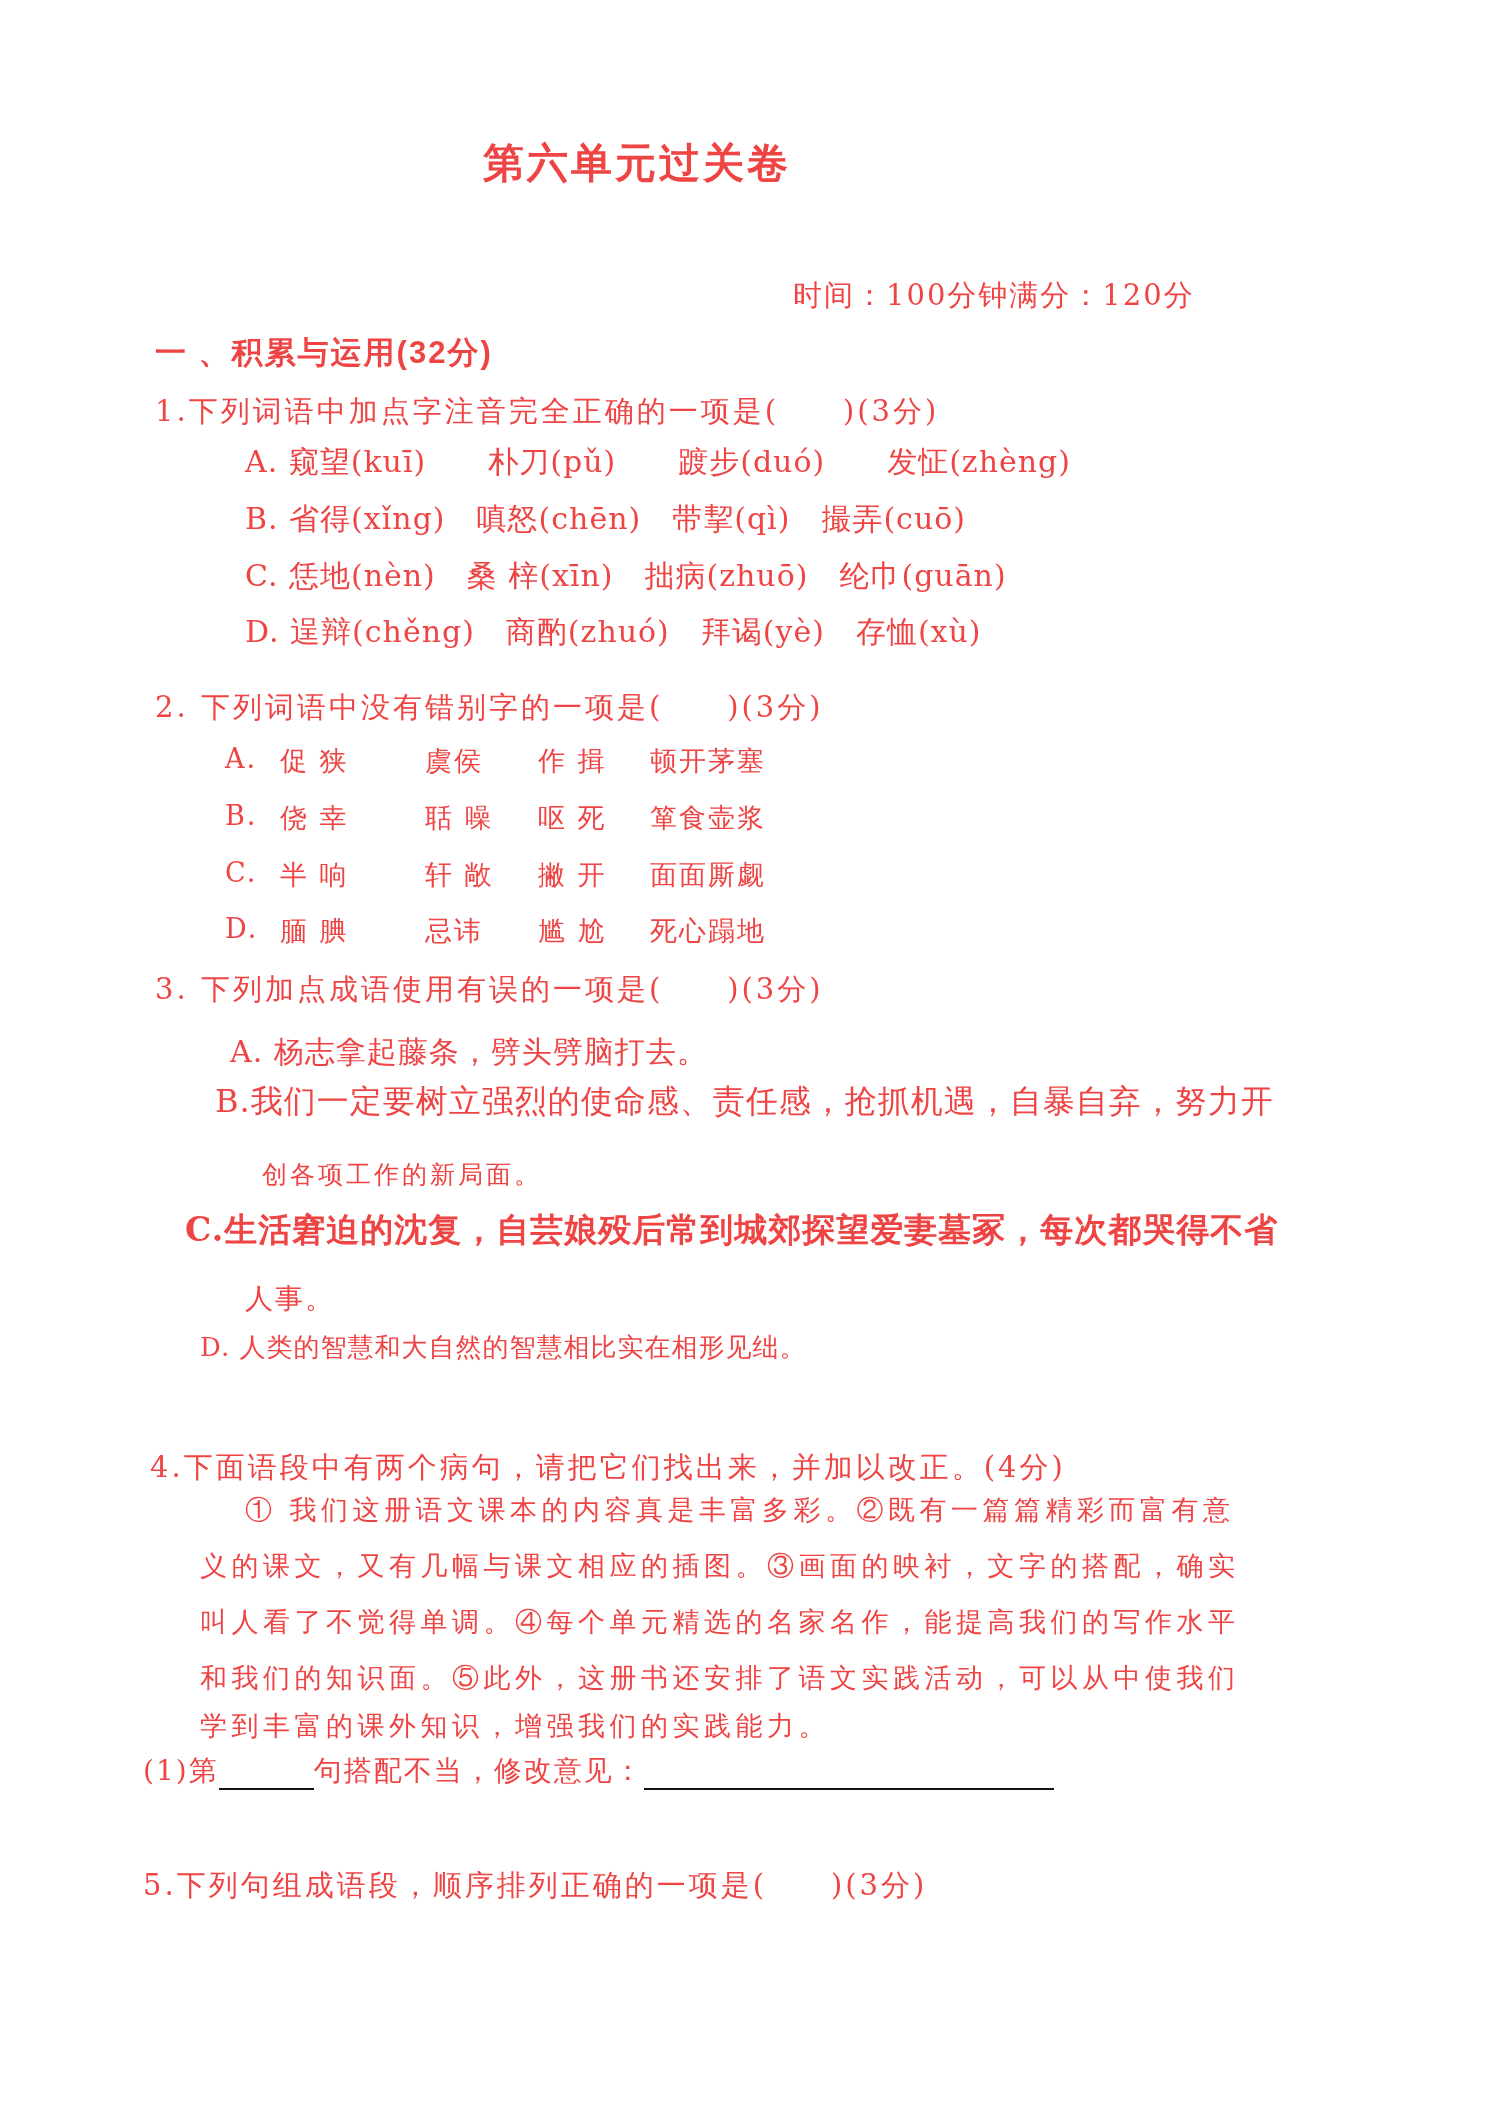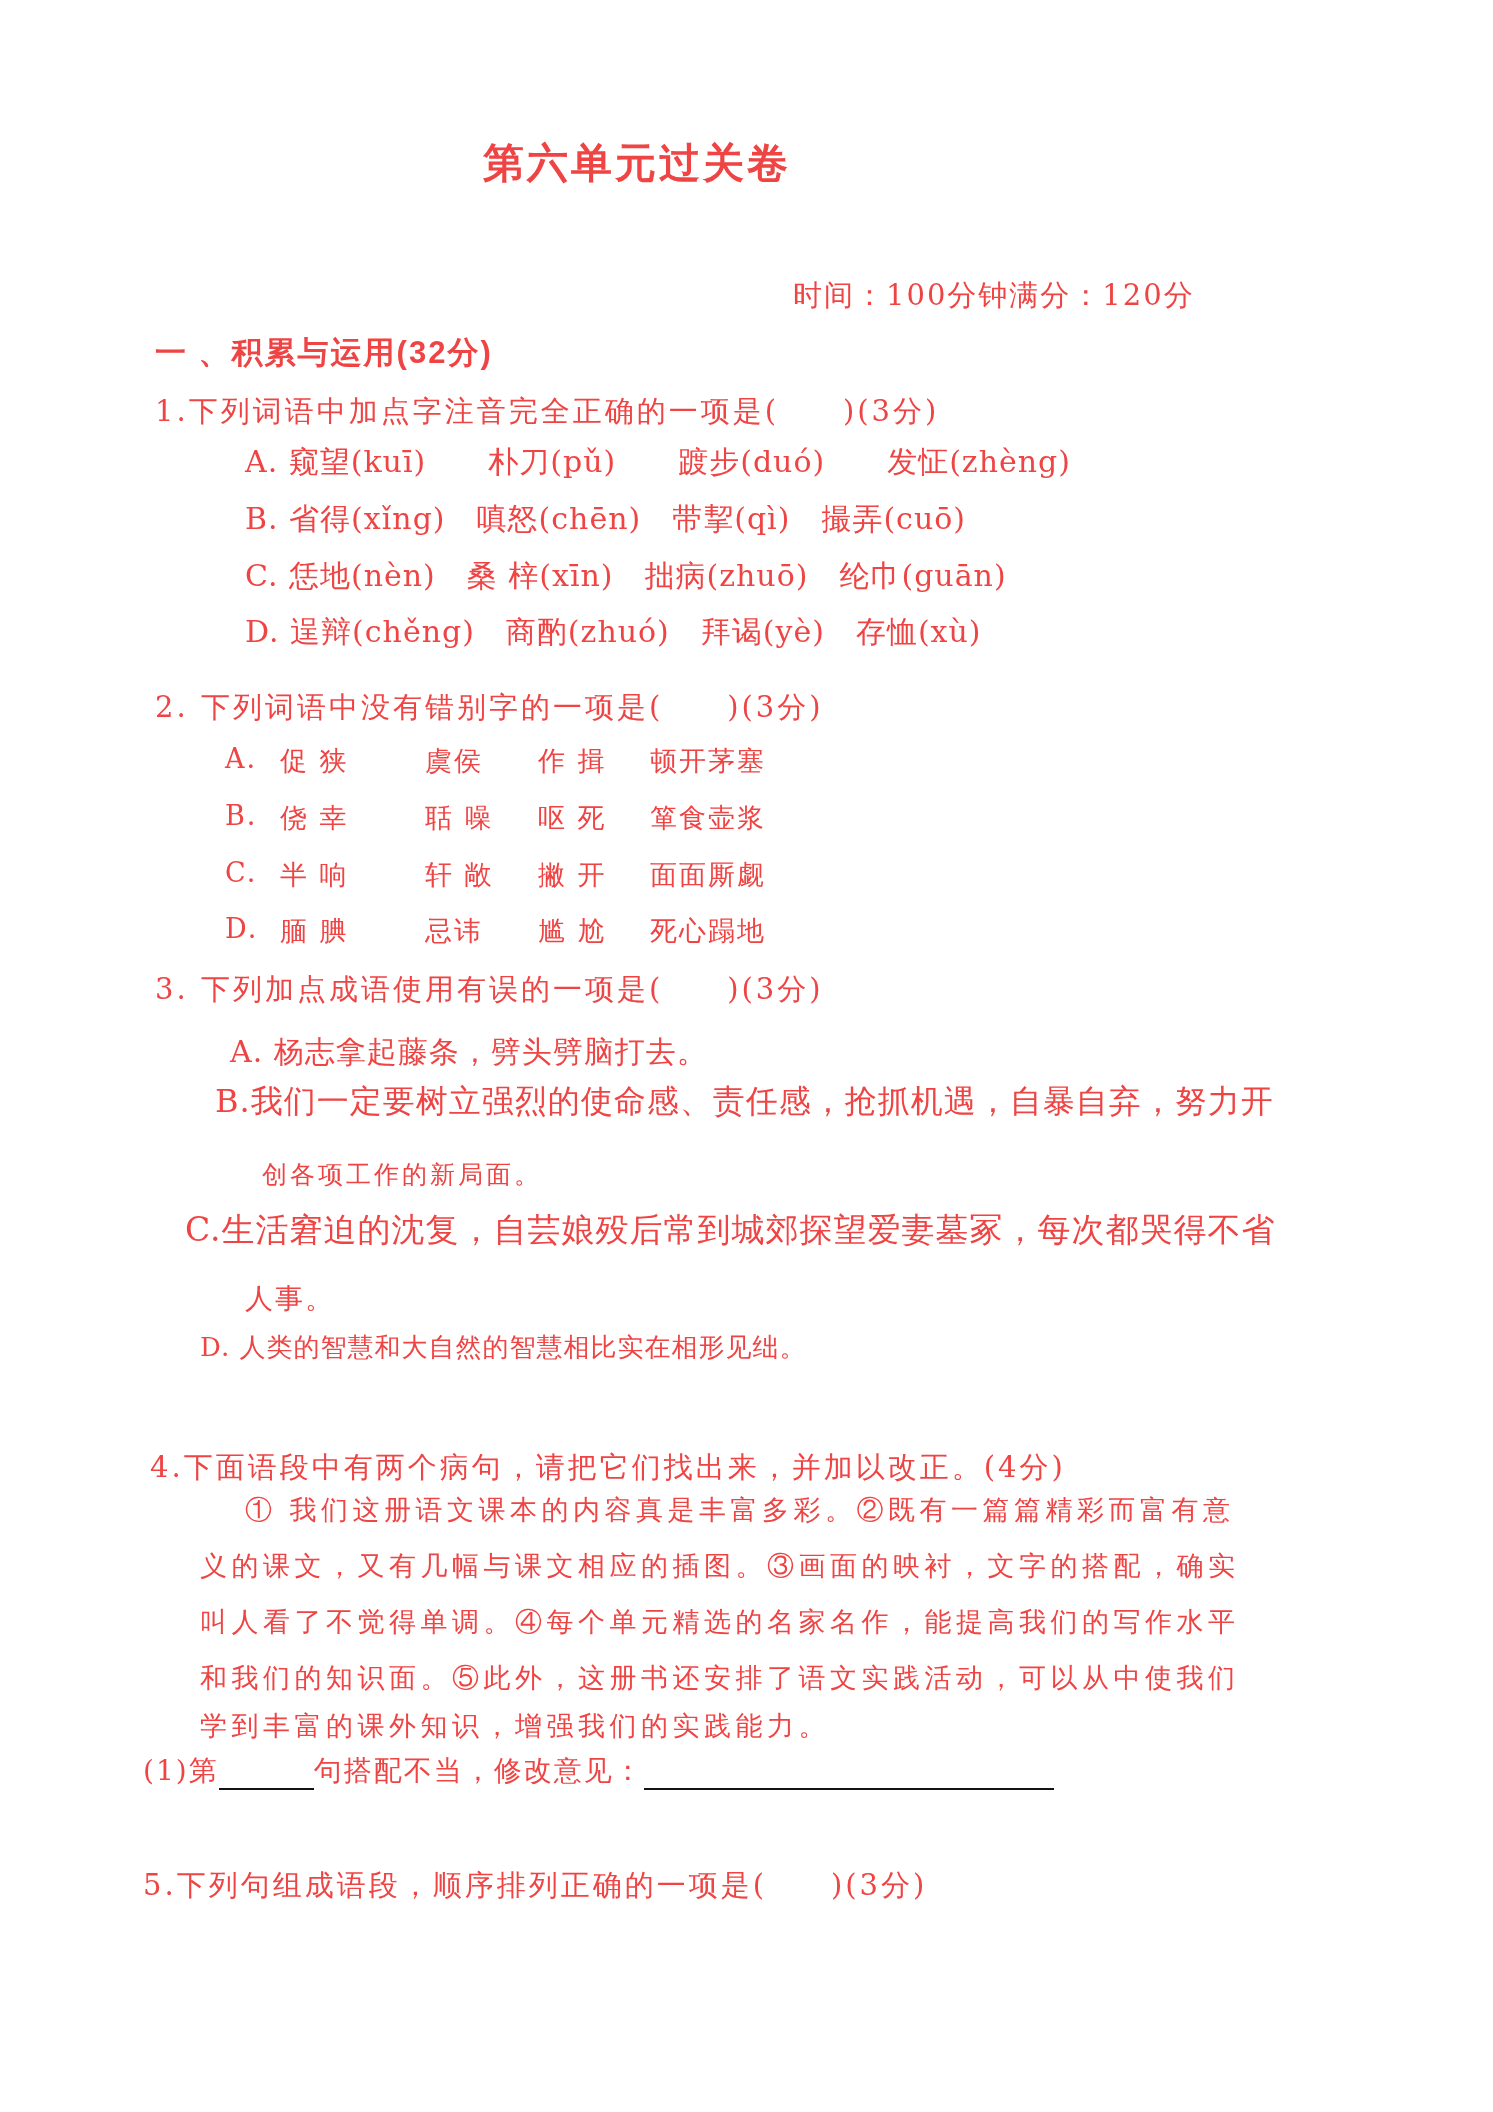--- a/index.html
+++ b/index.html
@@ -19,21 +19,21 @@
   .stem{font-size:29px;letter-spacing:3px;}
   .opt1{font-size:30px;letter-spacing:1px;}
   .w-row{display:flex;font-size:27px;letter-spacing:2px;}
   .w-row .lab{width:55px;}
   .w-row .c1{width:145px;}
   .w-row .c2{width:113px;}
   .w-row .c3{width:112px;}
   .q3a{font-size:30px;letter-spacing:1px;}
   .q3b{font-size:32px;letter-spacing:1px;}
   .q3cont{font-size:25px;letter-spacing:3px;}
-  .q3c{font-size:33px;letter-spacing:1px;}
+  .q3c{font-size:33px;letter-spacing:1px;font-weight:bold;}
   .q3c2{font-size:28px;letter-spacing:2px;}
   .q3d{font-size:26px;letter-spacing:1px;}
   .para-line{font-size:27px;letter-spacing:4.5px;}
   .blank-line{font-size:28px;letter-spacing:2px;}
   .blank{display:inline-block;border-bottom:2px solid #141414;height:30px;vertical-align:bottom;}
   .blank-short{width:95px;}
   .blank-long{width:410px;}
 </style>
 </head>
 <body>

